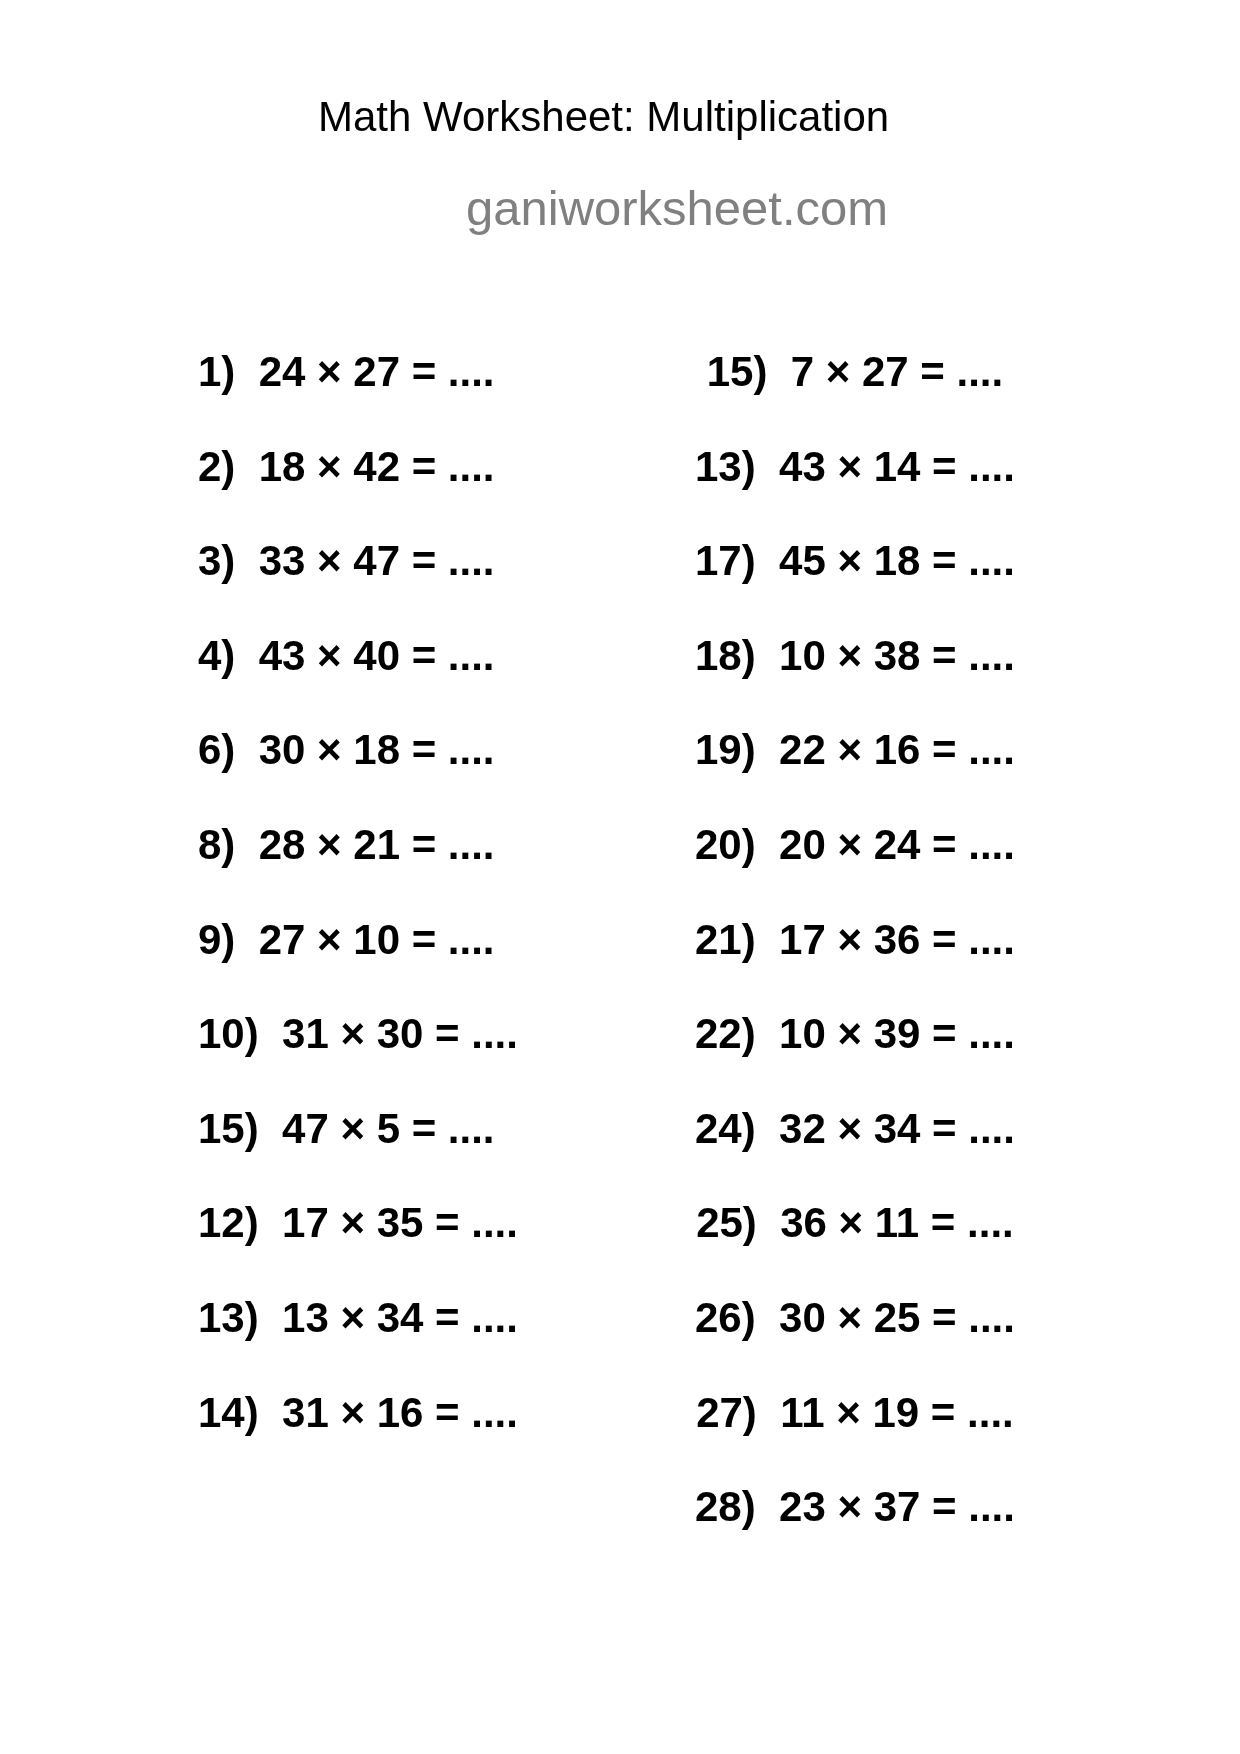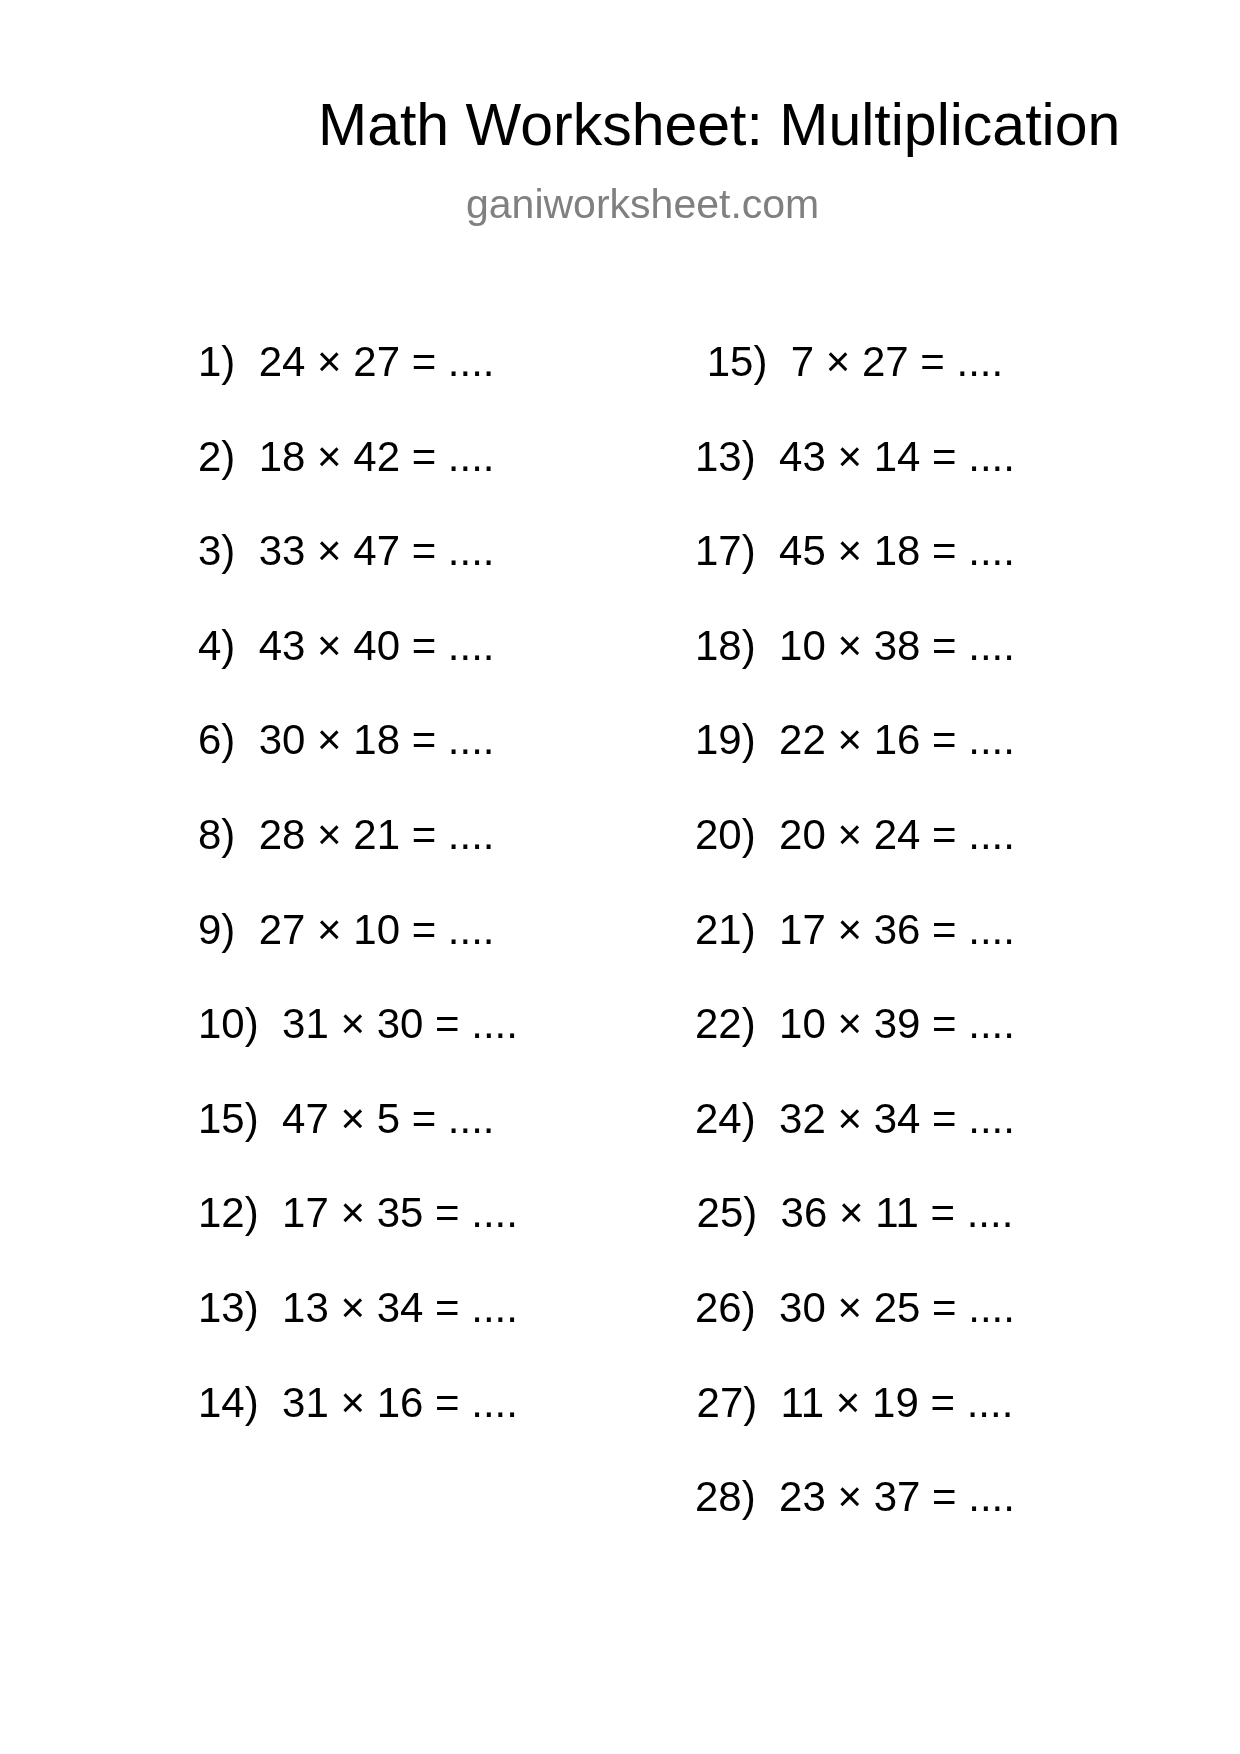--- a/index.html
+++ b/index.html
@@ -12,38 +12,39 @@
       height: 1754px;
       position: relative;
       overflow: hidden;
       font-family: "Liberation Sans", sans-serif;
       color: #000000;
     }
     .title {
       position: absolute;
       left: 318px;
       top: 96px;
-      font-size: 59px;
+      font-size: 42px;
       line-height: 1;
       white-space: nowrap;
       letter-spacing: 0px;
       text-align: right;
     }
     .subtitle {
       position: absolute;
       left: 466px;
       top: 184px;
-      font-size: 41px;
+      font-size: 49px;
       line-height: 1;
       color: #808080;
       white-space: nowrap;
     }
     .column {
       position: absolute;
-      top: 334px;
+      top: 344px;
+      font-weight: bold;
     }
     .column.left { left: 198px; }
     .column.right { left: 695px; text-align: center; }
     .problem {
       height: 94.6px;
       font-size: 42px;
       line-height: 56px;
       white-space: pre;
     }
     .problem .num { }

